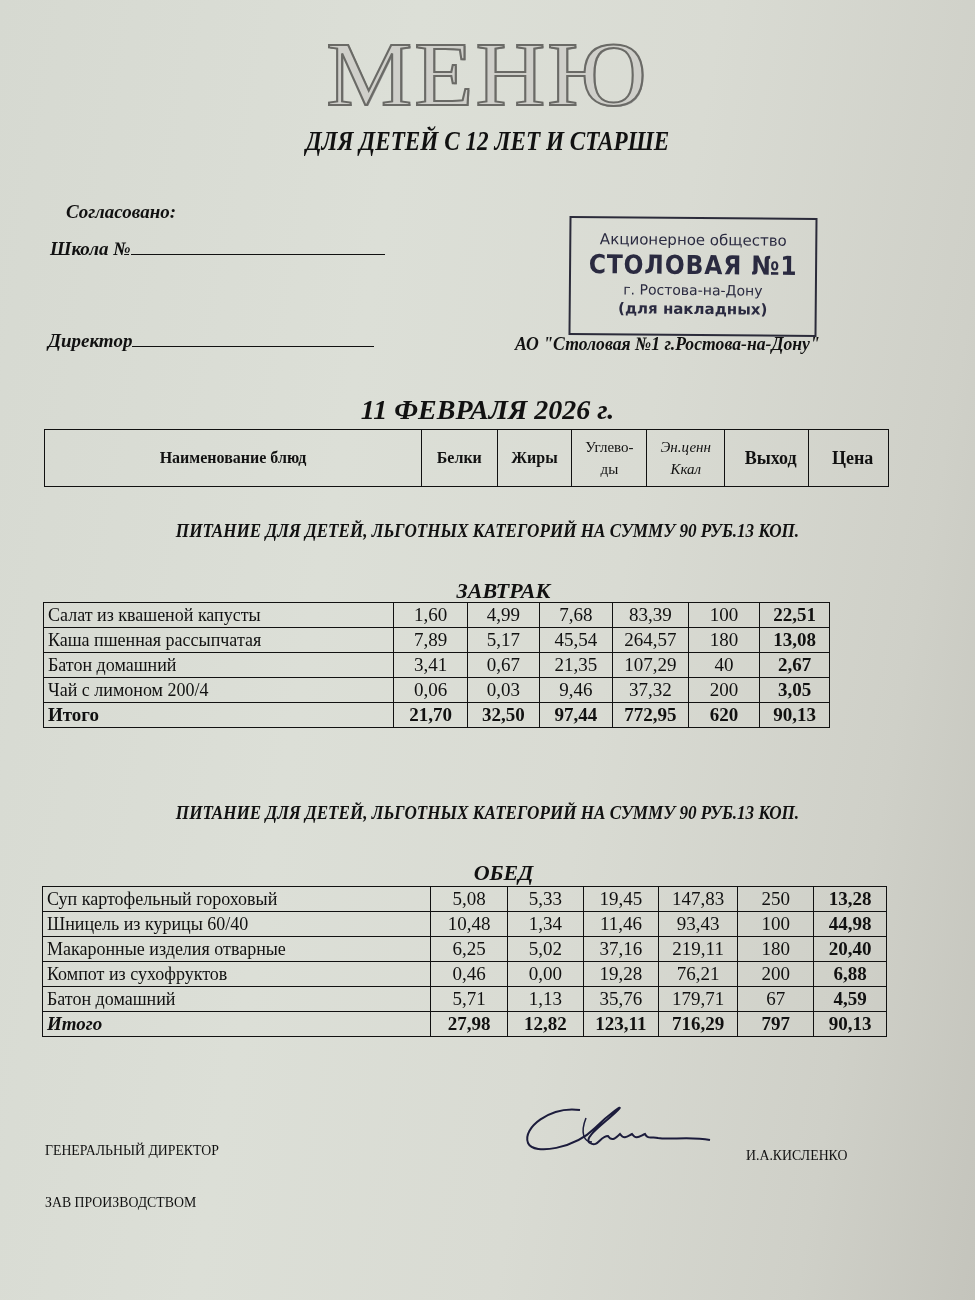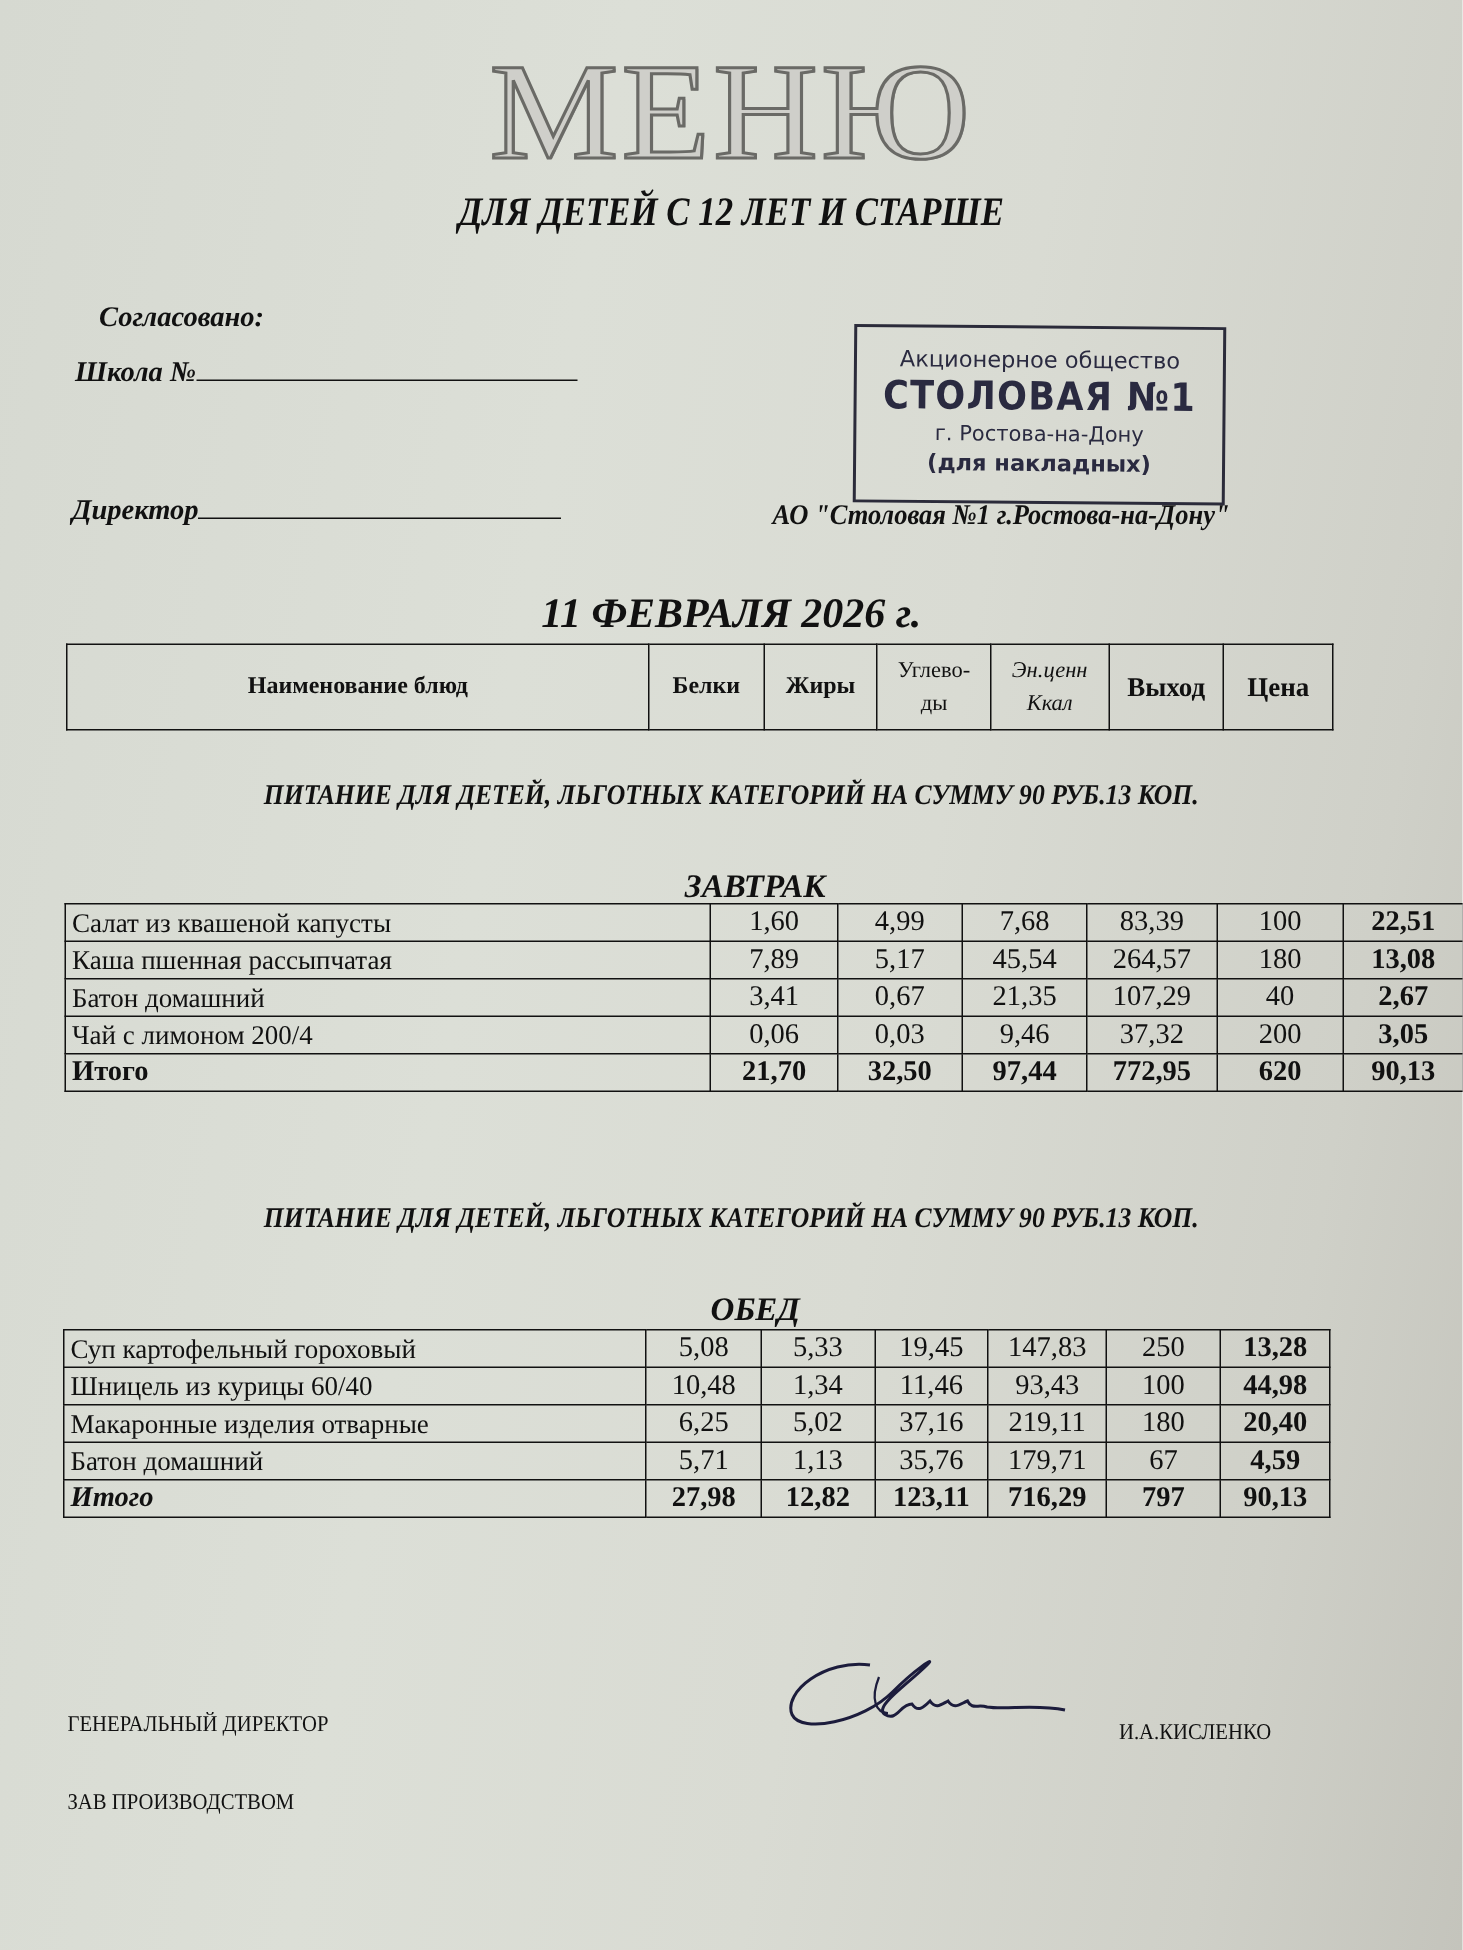--- a/index.html
+++ b/index.html
@@ -36,21 +36,21 @@
     .stamp .s1 { font-size: 15px; margin-top: 12px; }
     .stamp .s2 { font-size: 26px; font-weight: bold; letter-spacing: 1px; margin-top: 1px; transform: scaleX(0.9); }
     .stamp .s3 { font-size: 14px; margin-top: 2px; }
     .stamp .s4 { font-size: 15px; font-weight: bold; margin-top: 2px; }
     .org { left: 515px; top: 333px; font-size: 19px; font-style: italic; font-weight: bold; transform: scaleX(0.93); transform-origin: left; }
     .date { left: 0; width: 975px; top: 394px; text-align: center; font-size: 28px; font-weight: bold; font-style: italic; }
     table { border-collapse: collapse; position: absolute; }
     td { border: 1.5px solid #111; padding: 0 4px; }
     .hdr td { font-weight: bold; text-align: center; font-size: 16px; height: 56px; transform-origin: center; }
     .hdr td.small { font-weight: normal; font-size: 15px; line-height: 22px; }
-    .hdr td.big { font-size: 18px; }
+    .hdr td.big { font-size: 18px; padding-left: 12px; }
     .menu td { height: 24px; font-size: 19px; line-height: 22px; }
     .menu td.name { font-size: 18px; }
     .menu td.num { text-align: center; }
     .menu td.price { text-align: center; font-weight: bold; }
     .menu tr.total td { font-weight: bold; font-size: 19px; }
     .menu tr.total.it td.name { font-style: italic; }
     .section { left: 0; width: 975px; text-align: center; font-size: 19px; font-weight: bold; font-style: italic; transform: scaleX(0.9); }
     .meal { left: 16px; width: 975px; text-align: center; font-size: 22px; font-weight: bold; font-style: italic; }
     .footer { font-size: 15px; transform: scaleX(0.92); transform-origin: left; }
     .sig { left: 520px; top: 1098px; }
@@ -89,21 +89,21 @@
     <td class="small" style="width:70px;font-style:italic;"><span>Эн.ценн</span><br><span>Ккал</span></td>
     <td class="big" style="width:68px;">Выход</td>
     <td class="big" style="width:64px;">Цена</td>
   </tr>
 </tbody>
   </table>
 
 <div class="abs section" style="top:520px;">ПИТАНИЕ ДЛЯ ДЕТЕЙ, ЛЬГОТНЫХ КАТЕГОРИЙ  НА СУММУ  90 РУБ.13 КОП.</div>
 <div class="abs meal" style="top:578px;">ЗАВТРАК</div>
 
-<table class="menu" style="left:43px; top:602px; width:933px;">
+<table class="menu" style="left:43px; top:602px; width:787px;">
   <tbody>
       <tr>
     <td class="name" style="width:384px;">Салат из квашеной капусты</td>
     <td class="num" style="width:68px;">1,60</td>
     <td class="num" style="width:67px;">4,99</td>
     <td class="num" style="width:67px;">7,68</td>
     <td class="num" style="width:70px;">83,39</td>
     <td class="num" style="width:68px;">100</td>
     <td class="price" style="width:64px;">22,51</td>
   </tr>
@@ -172,20 +172,29 @@
   <tr>
     <td class="name">Макаронные изделия отварные</td>
     <td class="num">6,25</td>
     <td class="num">5,02</td>
     <td class="num">37,16</td>
     <td class="num">219,11</td>
     <td class="num">180</td>
     <td class="price">20,40</td>
   </tr>
   <tr>
+    <td class="name">Компот из сухофруктов</td>
+    <td class="num">0,46</td>
+    <td class="num">0,00</td>
+    <td class="num">19,28</td>
+    <td class="num">76,21</td>
+    <td class="num">200</td>
+    <td class="price">6,88</td>
+  </tr>
+  <tr>
     <td class="name">Батон домашний</td>
     <td class="num">5,71</td>
     <td class="num">1,13</td>
     <td class="num">35,76</td>
     <td class="num">179,71</td>
     <td class="num">67</td>
     <td class="price">4,59</td>
   </tr>
   <tr class="total it">
     <td class="name">Итого</td>

